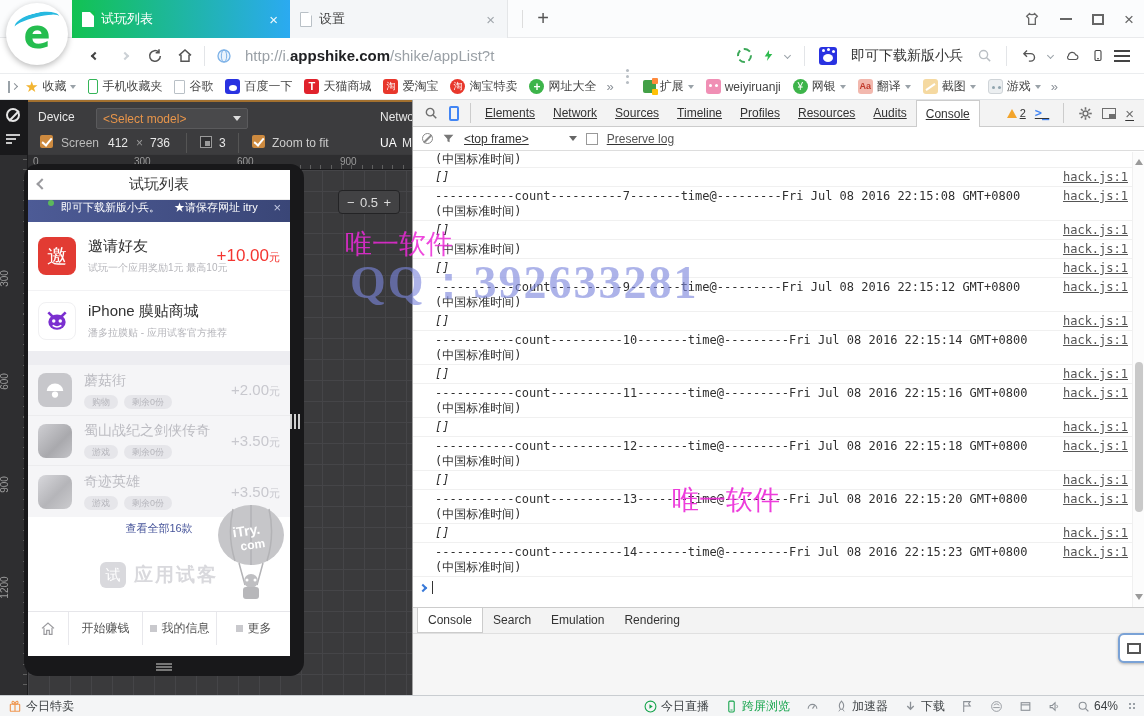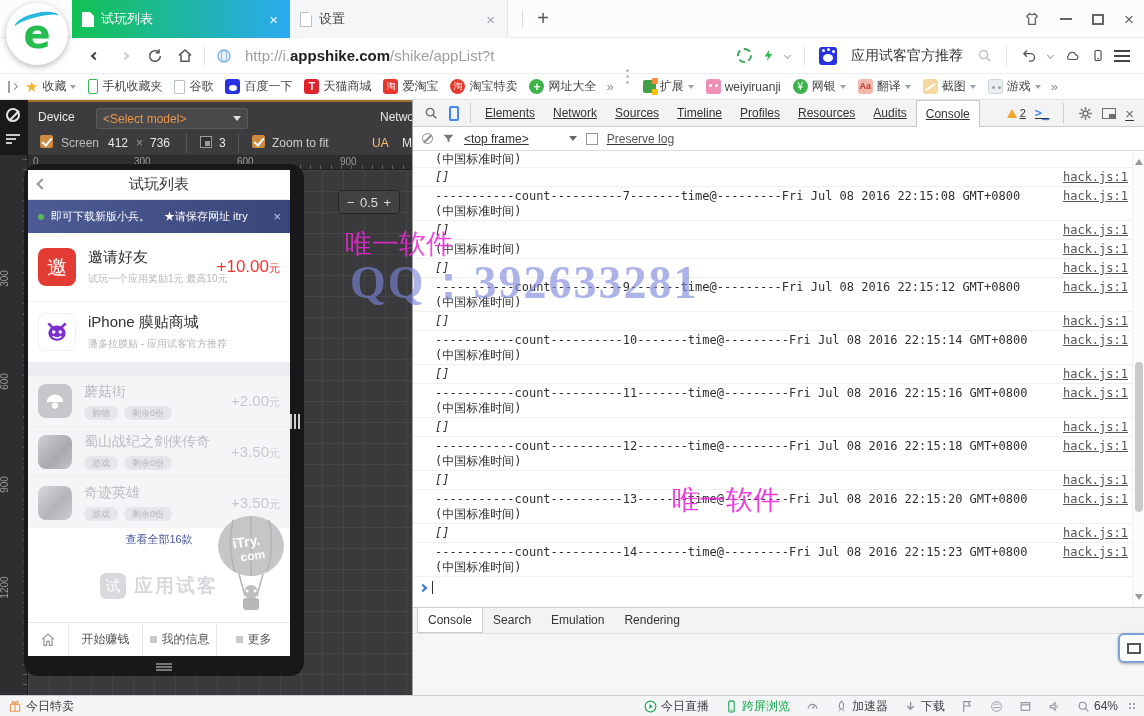--- a/index.html
+++ b/index.html
@@ -112,21 +112,21 @@
   .d-handle-r{position:absolute;right:4px;top:250px;display:flex;gap:2px;}
   .d-handle-r i{width:2px;height:15px;background:#cfcfcf;display:block;}
   .d-handle-b{position:absolute;left:50%;bottom:5px;width:16px;height:8px;margin-left:-8px;border-top:2px solid #777;border-bottom:2px solid #777;}
   .d-handle-b::after{content:"";display:block;height:2px;background:#777;margin-top:1px;}
 
   
   .m-screen{position:absolute;left:4px;top:6px;width:262px;height:486px;background:#fff;overflow:hidden;display:flex;flex-direction:column;font-family:"Liberation Sans",sans-serif;}
   .m-header{height:30px;display:flex;align-items:center;justify-content:center;border-bottom:1px solid #ebebeb;position:relative;}
   .m-header .back{position:absolute;left:10px;top:10px;width:8px;height:8px;border-left:2px solid #9a9a9e;border-bottom:2px solid #9a9a9e;transform:rotate(45deg);}
   .m-title{font-size:15px;color:#333;}
-  .m-banner{height:33px;background:linear-gradient(90deg,#4d5b96,#3a4677);display:flex;align-items:center;color:#fff;font-size:11px;padding:0 10px;position:relative;}
+  .m-banner{height:22px;background:linear-gradient(90deg,#4d5b96,#3a4677);display:flex;color:#fff;font-size:11px;padding:0 20px;position:relative;}
   .m-banner .gdot{width:6px;height:6px;border-radius:50%;background:#5cb85c;margin-right:7px;}
   .m-banner .b2{margin-left:14px;}
   .m-banner .bx{position:absolute;right:9px;color:#c3c9e2;font-size:13px;}
   .m-row{display:flex;align-items:center;padding:0 10px;position:relative;background:#fff;}
   .m-row.r0{height:69px;border-bottom:1px solid #f2f2f4;}
   .m-row.r1{height:60px;}
   .m-row.dis{background:#f5f5f7;}
   .m-row.r2{height:51px;border-bottom:1px solid #ececee;}
   .m-row.r3{height:50px;border-bottom:1px solid #ececee;}
   .m-row.r4{height:51px;}
@@ -334,21 +334,21 @@
       <span class="url-path">/shike/appList?t</span>
   </span>
   <span class="nav-right">
     <span class="aperture"></span>
     <svg width="13" height="15" viewBox="0 0 24 24">
         <polygon points="13,2 5,14 11,14 9,22 19,9 13,9" fill="#2fbb4f"></polygon>
       </svg>
     <span class="chev down tinychev"></span>
     <span class="sep-v"></span>
     <span class="baidu-box"></span>
-    <span class="searchtext">应用试客官方推荐</span>
+    <span class="searchtext">即可下载新版小兵</span>
     <svg width="15" height="15" viewBox="0 0 24 24">
         <circle cx="10.5" cy="10.5" r="6.5" fill="none" stroke="#b9bec3" stroke-width="2.2"></circle>
         <line x1="15.5" y1="15.5" x2="21" y2="21" stroke="#b9bec3" stroke-width="2.4"></line>
       </svg>
     <span class="sep-v"></span>
     <svg width="17" height="15" viewBox="0 0 24 24">
         <path d="M8 4 L3 9 L8 14 M3 9 h11 a6 6 0 0 1 0 12 h-3" fill="none" stroke="#555" stroke-width="2.2"></path>
       </svg>
     <span class="chev down tinychev"></span>
     <svg width="19" height="14" viewBox="0 0 24 24">
@@ -452,21 +452,21 @@
     <span class="lbl" style="left:33px;top:34px;color:#bbb">Screen</span>
     <span class="lbl orange" style="left:80px;top:34px">412</span>
     <span class="lbl" style="left:108px;top:34px;color:#999">×</span>
     <span class="lbl orange" style="left:122px;top:34px">736</span>
     <span class="tsep" style="left:158px;top:31px"></span>
     <span class="dpr-ic" style="left:172px;top:34px"></span>
     <span class="lbl orange" style="left:191px;top:34px">3</span>
     <span class="tsep" style="left:210px;top:31px"></span>
     <span class="cb" style="position:absolute;left:224px;top:33px"></span>
     <span class="lbl" style="left:244px;top:34px;color:#ccc">Zoom to fit</span>
-    <span class="lbl" style="left:344px;top:34px;color:#fdba74">UA</span>
+    <span class="lbl" style="left:352px;top:34px;color:#ffffff">UA</span>
     <span class="lbl blue-t" style="left:374px;top:34px">Mo</span>
   </div>
   <div class="emu-black">
     <span class="no-ic"></span>
     <span class="throttle-ic">
         <i></i>
         <i></i>
         <i></i>
       </span>
   </div>

